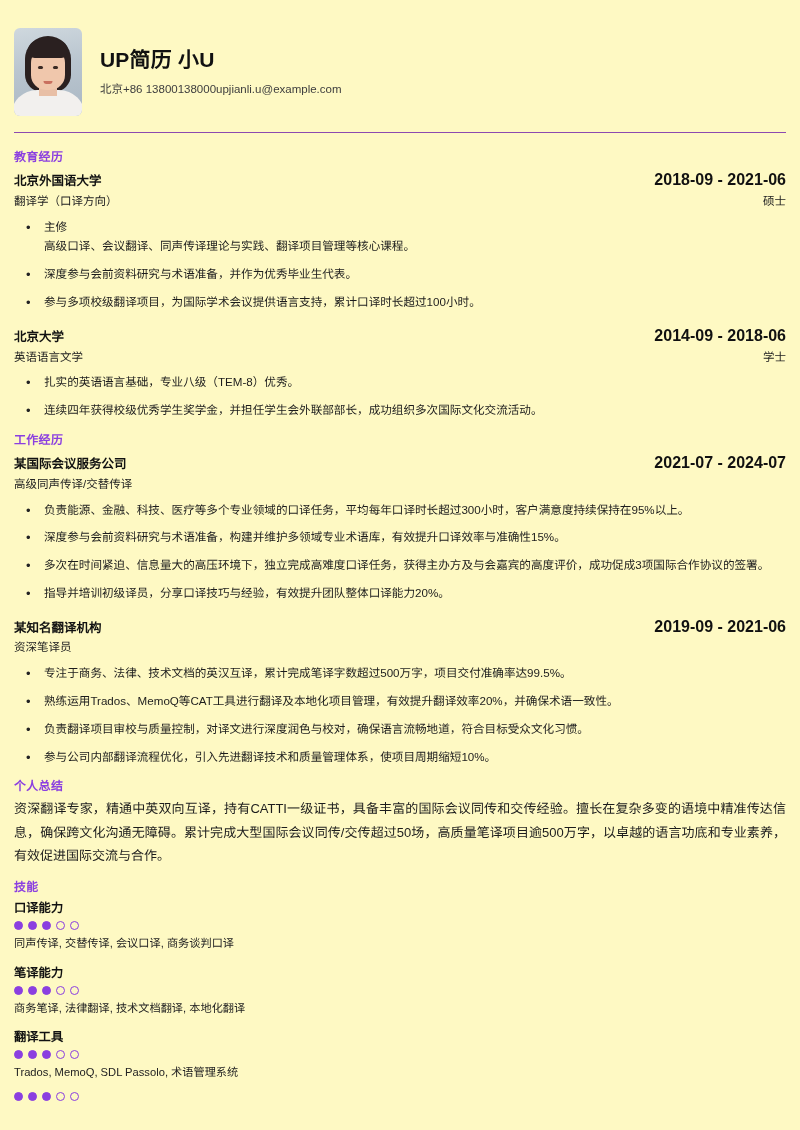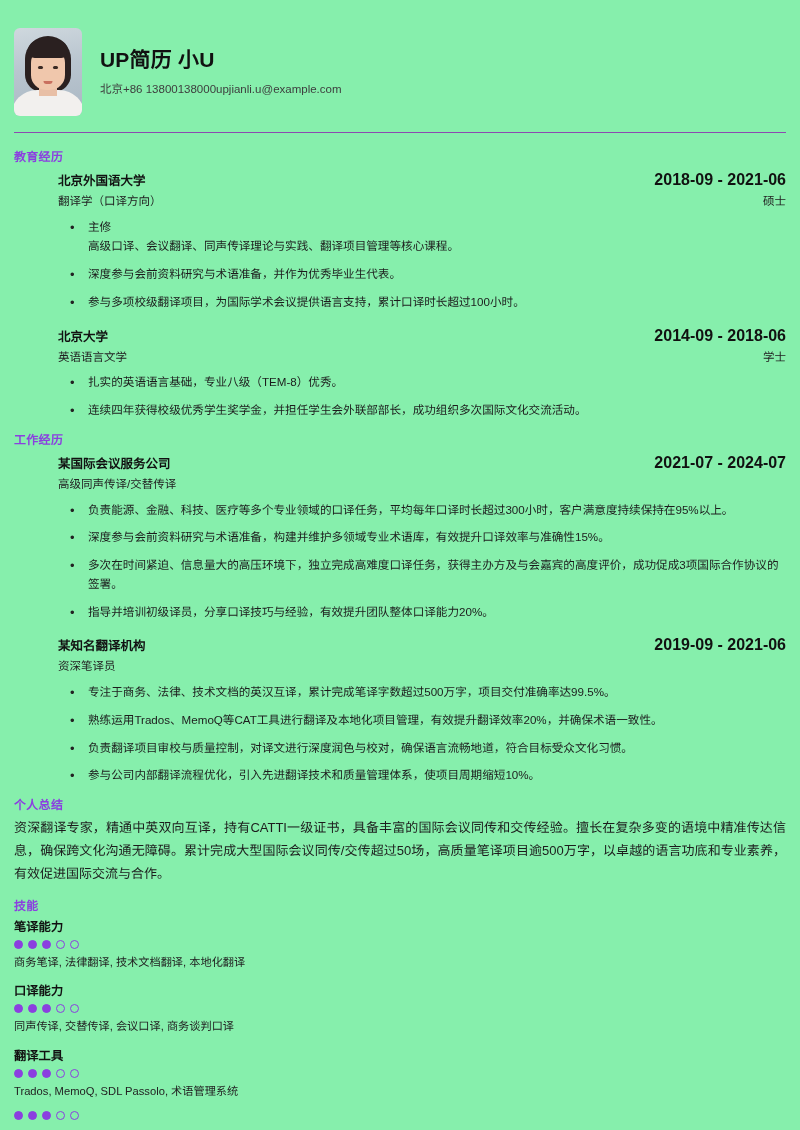--- a/index.html
+++ b/index.html
@@ -12,21 +12,21 @@
     height: 1130px;
     overflow: hidden;
     font-family: "Liberation Sans", "DejaVu Sans", sans-serif;
     color: #1a1a1a;
     -webkit-font-smoothing: antialiased;
   }
   .page {
     width: 800px;
     min-height: 1130px;
     padding: 0 14px;
-    background: #86efac;
+    background: #fef9c3;
     position: relative;
   }
 
   
   .header {
     display: flex;
     align-items: center;
     padding: 28px 0 14px 0;
     gap: 18px;
   }
@@ -112,21 +112,21 @@
   
   .section { margin-bottom: 4px; }
   .section-title {
     font-size: 12px;
     font-weight: bold;
     color: #8b3fe0;
     margin: 10px 0 4px 0;
     letter-spacing: .3px;
   }
 
-  .entry { margin-bottom: 2px; margin-left: 44px; }
+  .entry { margin-bottom: 2px; }
   .entry + .entry { margin-top: 12px; }
   .entry-row {
     display: flex;
     justify-content: space-between;
     align-items: baseline;
     line-height: 1.55;
   }
   .org {
     font-size: 12.5px;
     font-weight: bold;
@@ -311,40 +311,40 @@
 
   <div class="section">
     <div class="section-title">个人总结</div>
     <div class="summary-text">资深翻译专家，精通中英双向互译，持有CATTI一级证书，具备丰富的国际会议同传和交传经验。擅长在复杂多变的语境中精准传达信息，确保跨文化沟通无障碍。累计完成大型国际会议同传/交传超过50场，高质量笔译项目逾500万字，以卓越的语言功底和专业素养，有效促进国际交流与合作。</div>
   </div>
 
   <div class="section">
     <div class="section-title">技能</div>
     <div id="skill-list">
         <div class="skill">
+          <div class="skill-name">口译能力</div>
+          <div class="dots">
+            <span class="dot filled"></span>
+            <span class="dot filled"></span>
+            <span class="dot filled"></span>
+            <span class="dot"></span>
+            <span class="dot"></span>
+          </div>
+          <div class="skill-items">同声传译, 交替传译, 会议口译, 商务谈判口译</div>
+        </div>
+        <div class="skill">
           <div class="skill-name">笔译能力</div>
           <div class="dots">
             <span class="dot filled"></span>
             <span class="dot filled"></span>
             <span class="dot filled"></span>
             <span class="dot"></span>
             <span class="dot"></span>
           </div>
           <div class="skill-items">商务笔译, 法律翻译, 技术文档翻译, 本地化翻译</div>
-        </div>
-        <div class="skill">
-          <div class="skill-name">口译能力</div>
-          <div class="dots">
-            <span class="dot filled"></span>
-            <span class="dot filled"></span>
-            <span class="dot filled"></span>
-            <span class="dot"></span>
-            <span class="dot"></span>
-          </div>
-          <div class="skill-items">同声传译, 交替传译, 会议口译, 商务谈判口译</div>
         </div>
         <div class="skill">
           <div class="skill-name">翻译工具</div>
           <div class="dots">
             <span class="dot filled"></span>
             <span class="dot filled"></span>
             <span class="dot filled"></span>
             <span class="dot"></span>
             <span class="dot"></span>
           </div>

